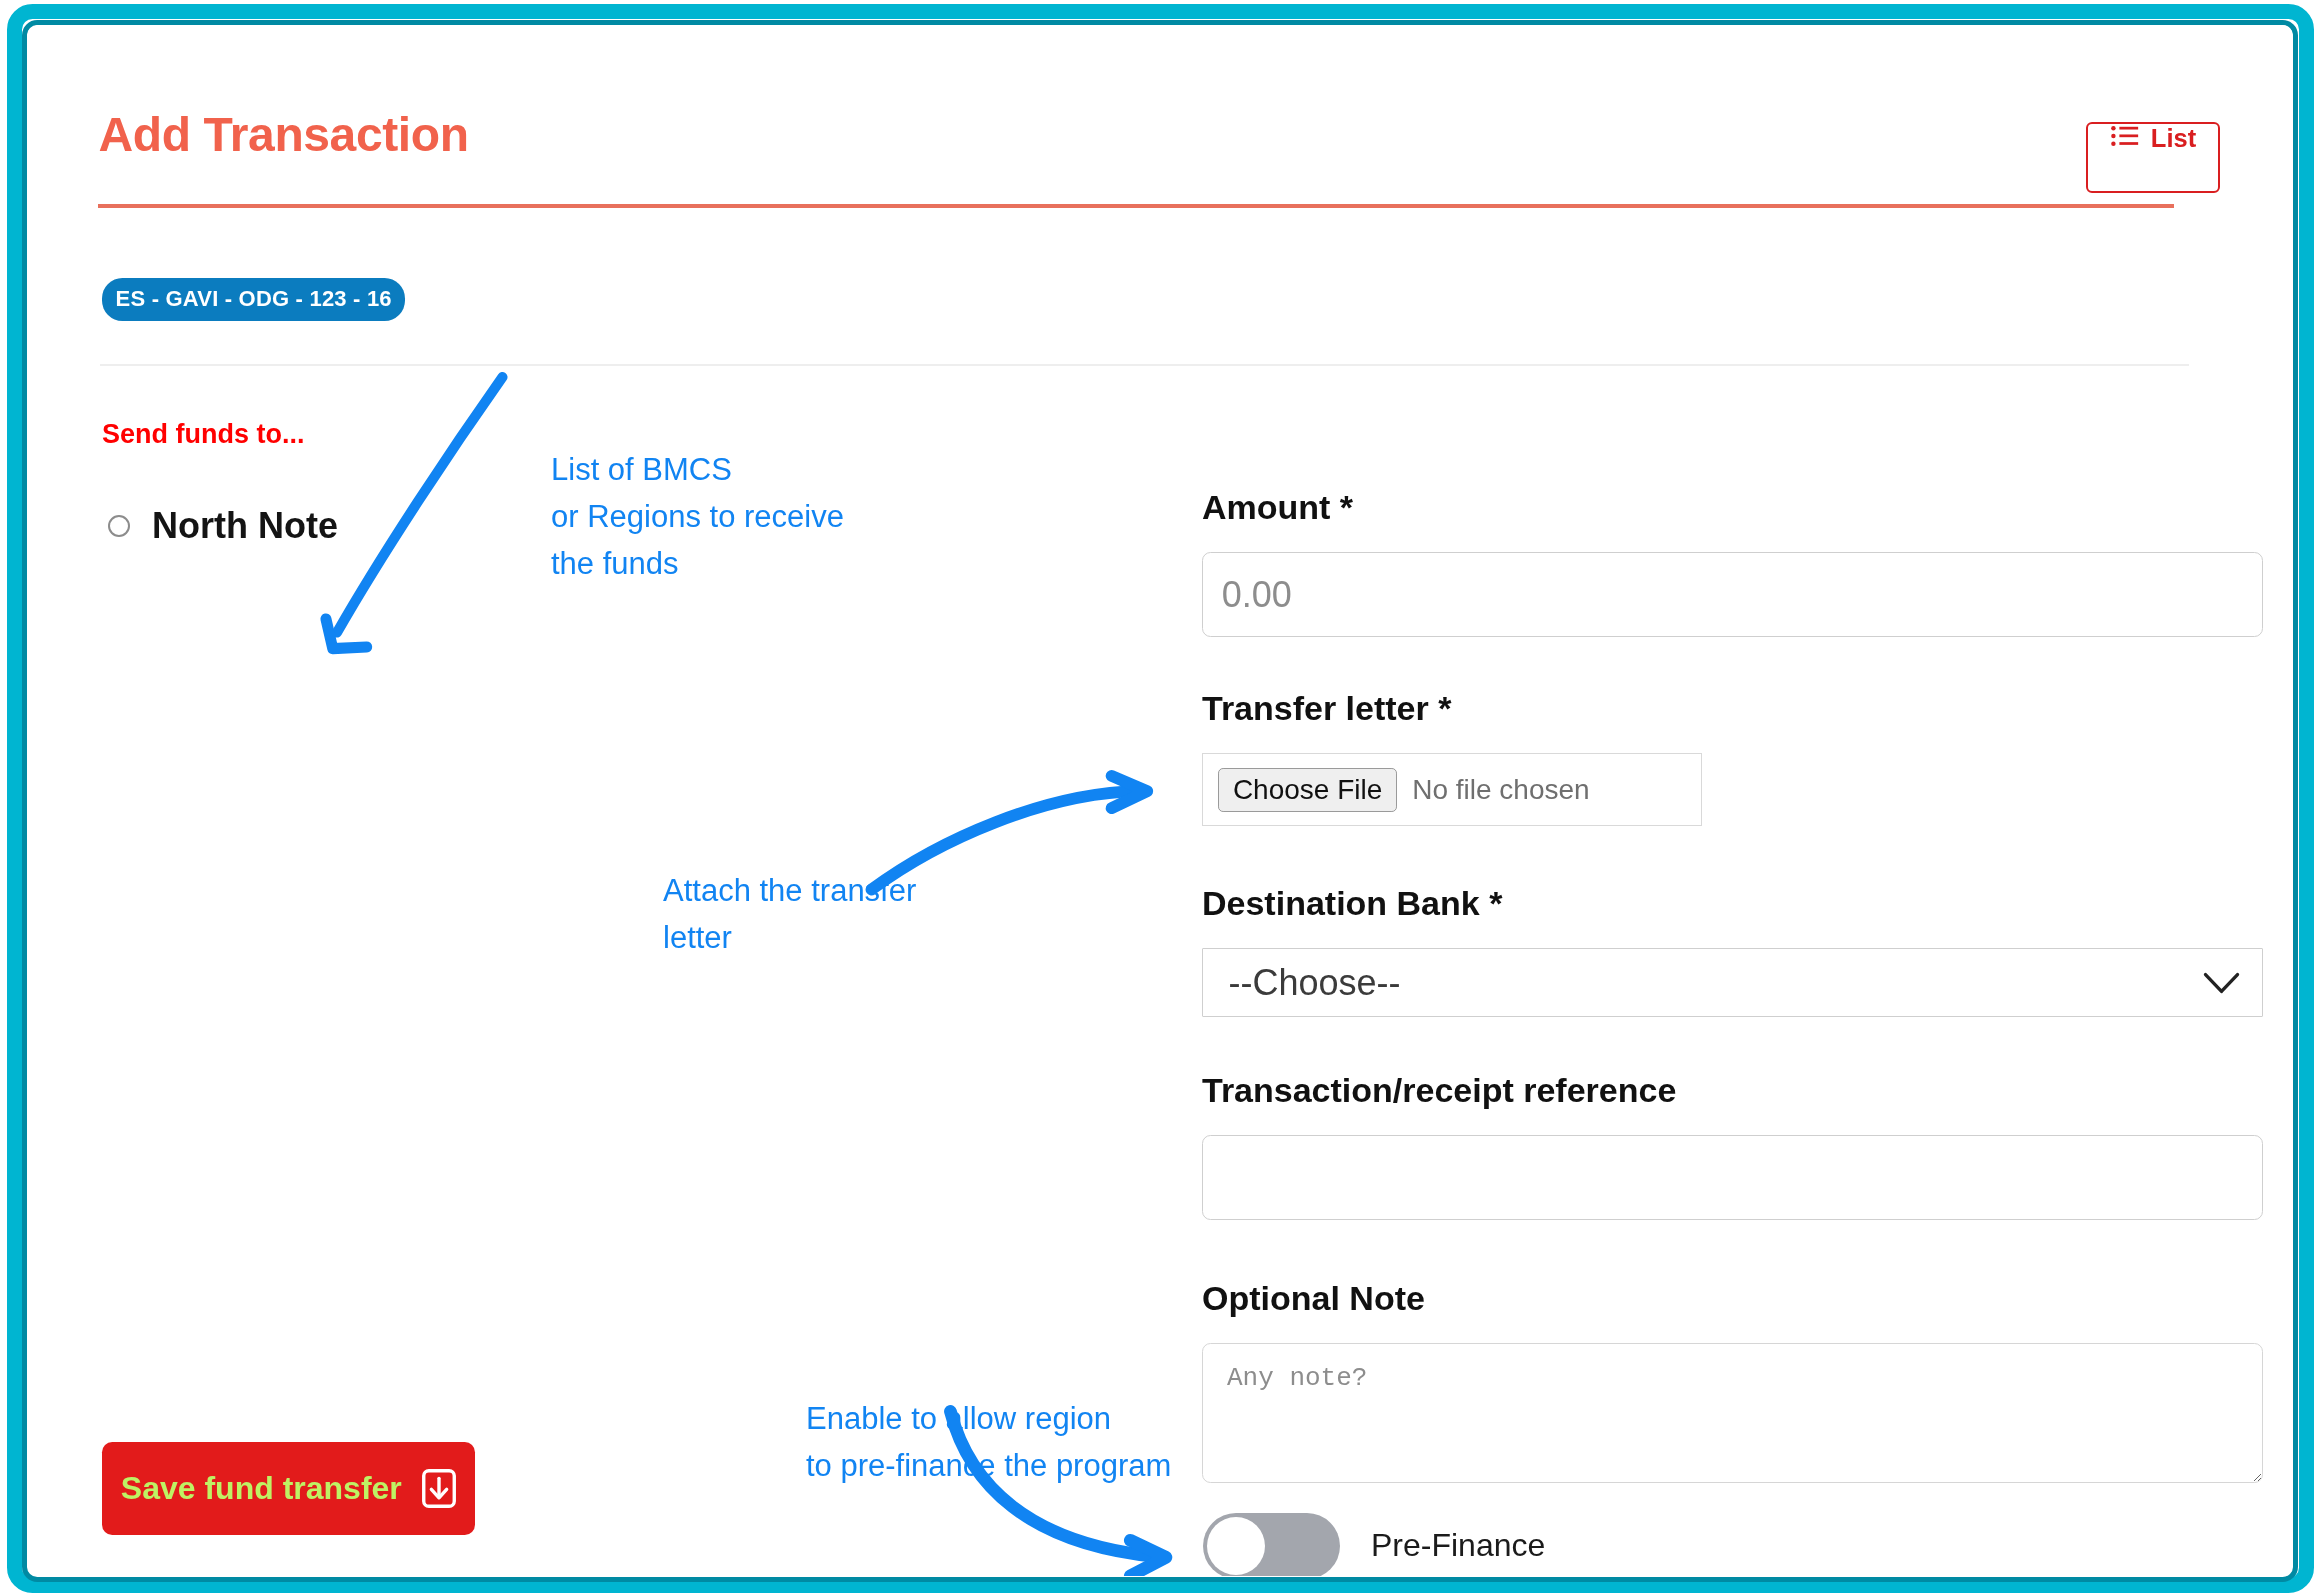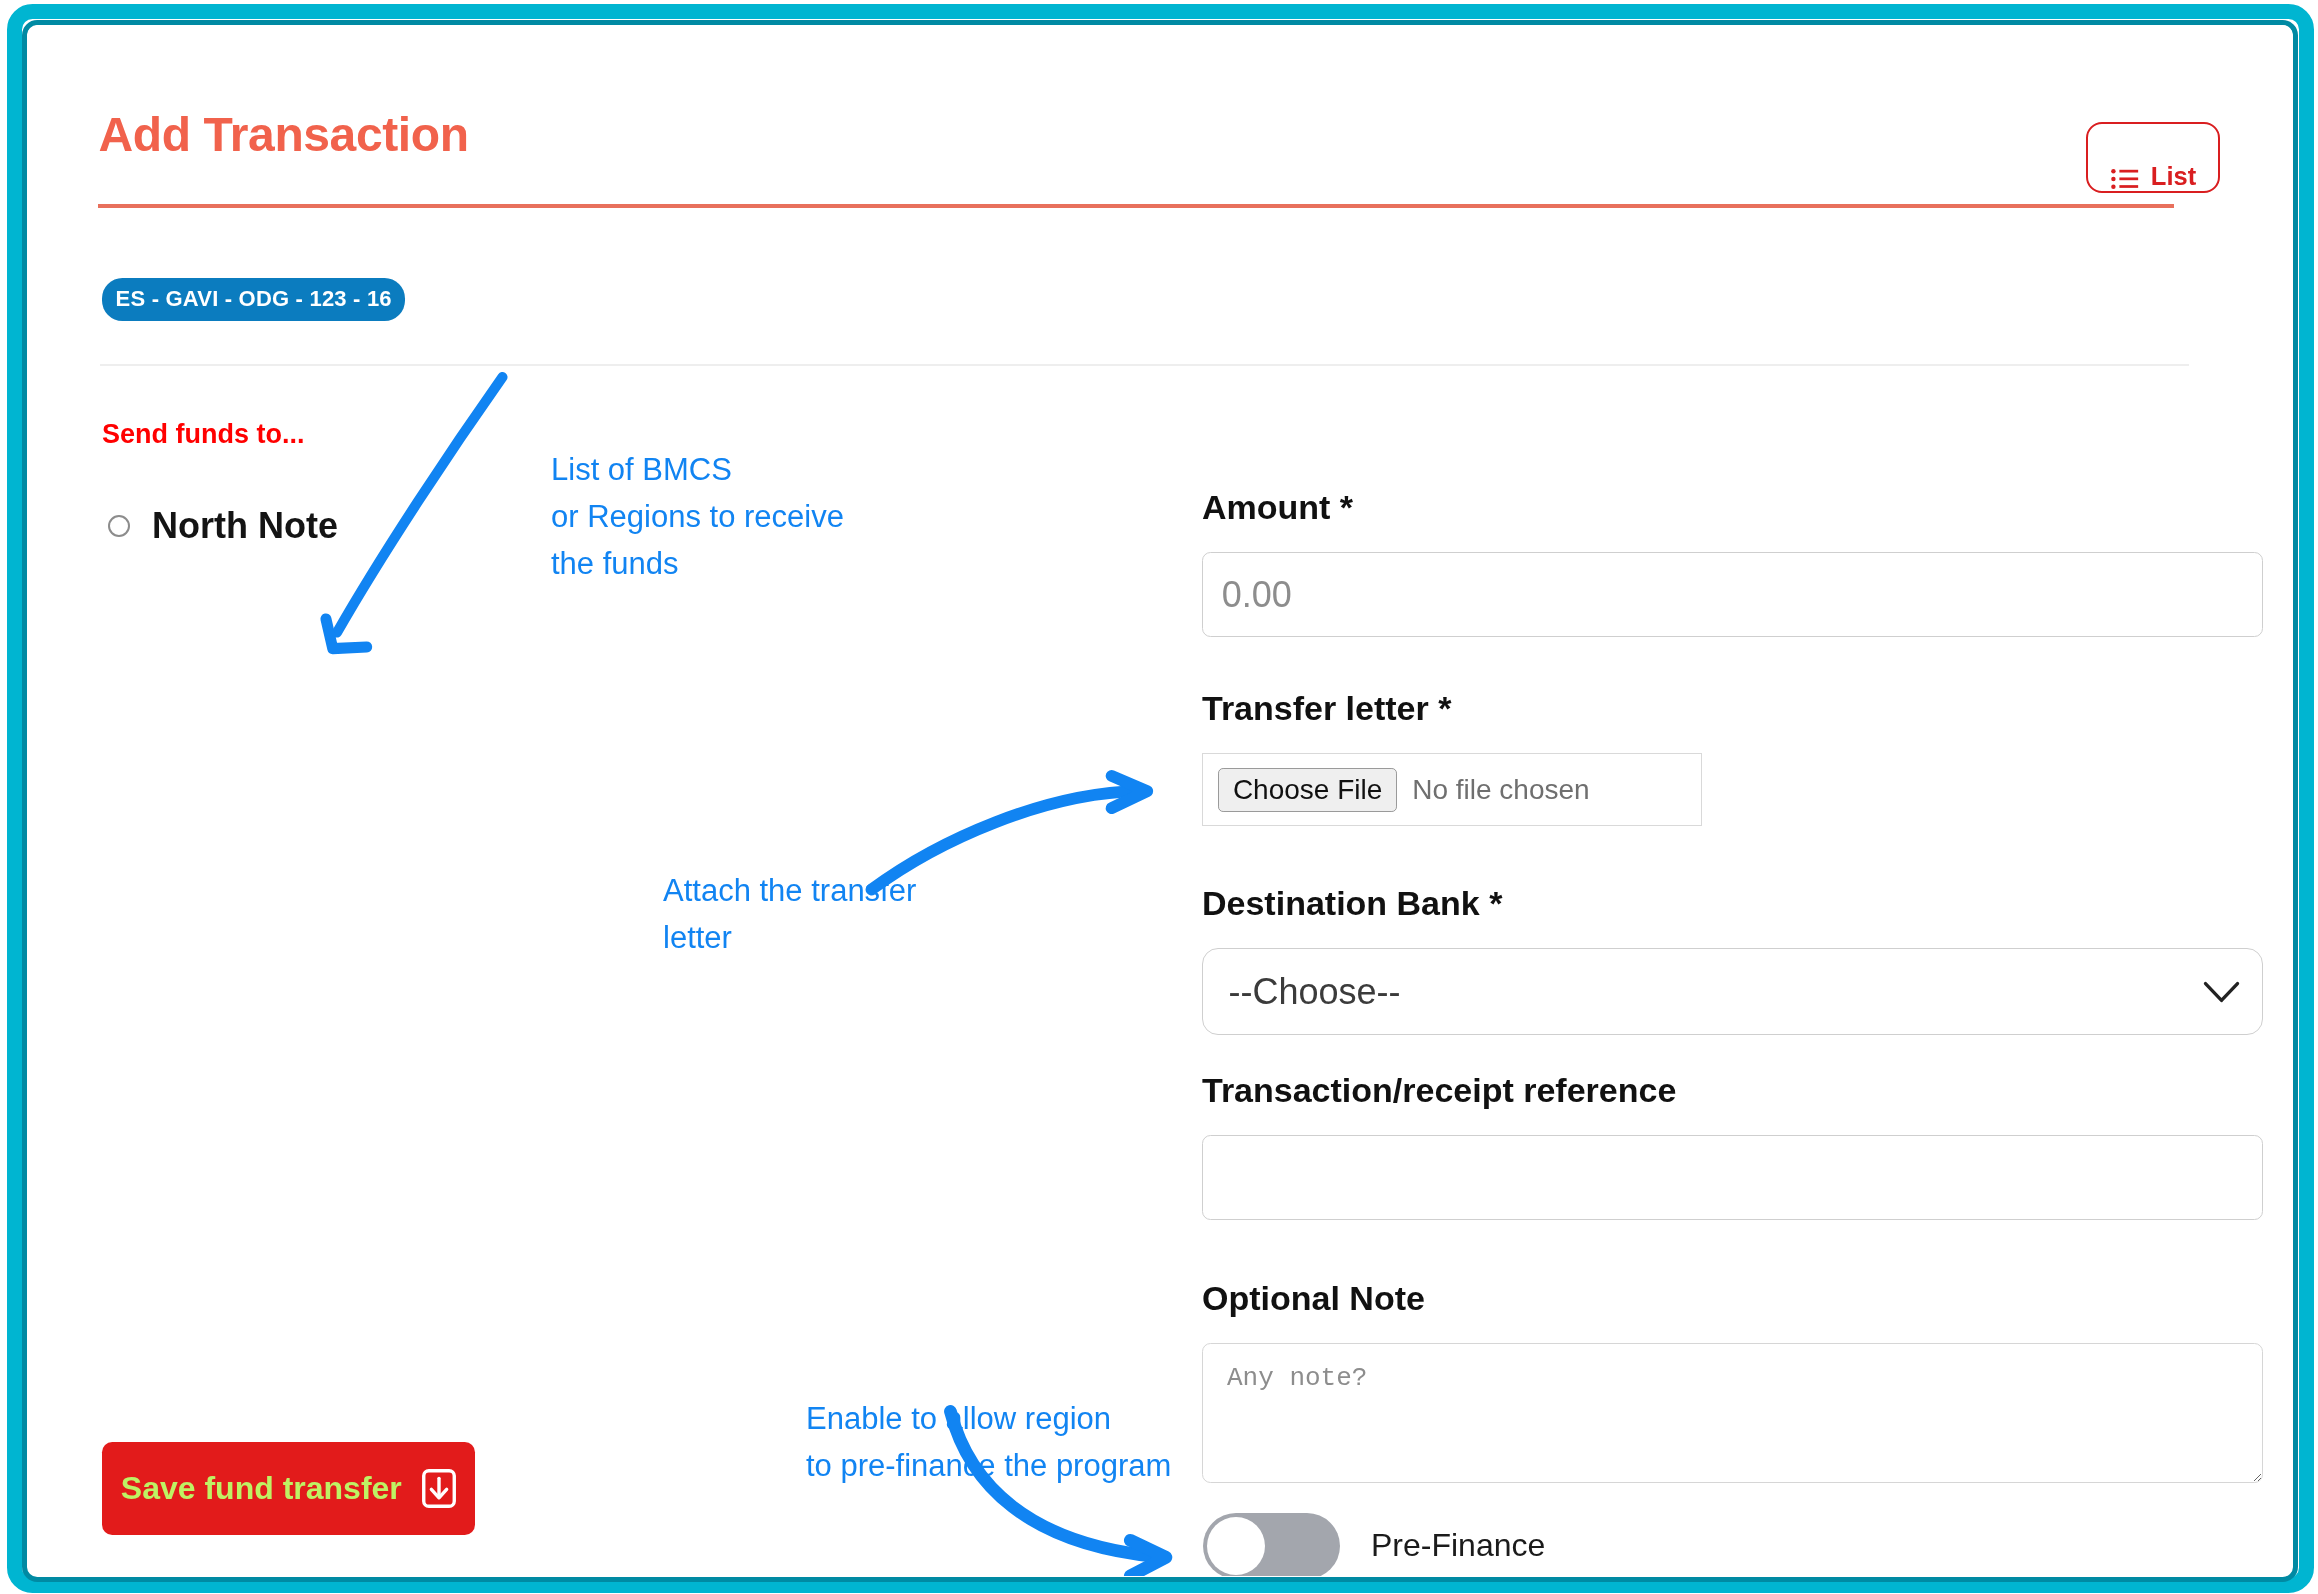--- a/index.html
+++ b/index.html
@@ -56,27 +56,27 @@
     font-weight: 700;
     color: #f1624c;
     letter-spacing: -0.4px;
     white-space: nowrap;
   }
   .list-btn {
     position: absolute;
     right: 0px; top: 25.5px;
     width: 134px; height: 71px;
     border: 2.5px solid #d91e20;
-    border-radius: 16px;
+    border-radius: 6px;
     background: #ffffff;
     color: #d91e20;
     font-size: 25.5px;
     font-weight: 700;
     display: flex;
-    align-items: flex-end;
+    align-items: flex-start;
     justify-content: center;
     gap: 12px;
     cursor: pointer;
   }
   .list-icon { display: block; }
 
   .title-rule {
     position: absolute;
     left: 71px; top: 179px;
     width: 2076px; height: 4.2px;
@@ -200,23 +200,23 @@
     white-space: nowrap;
   }
   .file-none {
     font-size: 28px;
     color: #6f6f6f;
     white-space: nowrap;
   }
 
   .select-box {
     width: 1061px;
-    height: 87px;
+    height: 69px;
     border: 1.7px solid #cfcfcf;
-    border-radius: 16px;
+    border-radius: 1px;
     background: #ffffff;
     display: flex;
     align-items: center;
     justify-content: space-between;
     padding: 0 22px 0 25.5px;
     cursor: pointer;
   }
   .select-value { font-size: 36px; color: #3b3b3b; }
 
   .note-area {

